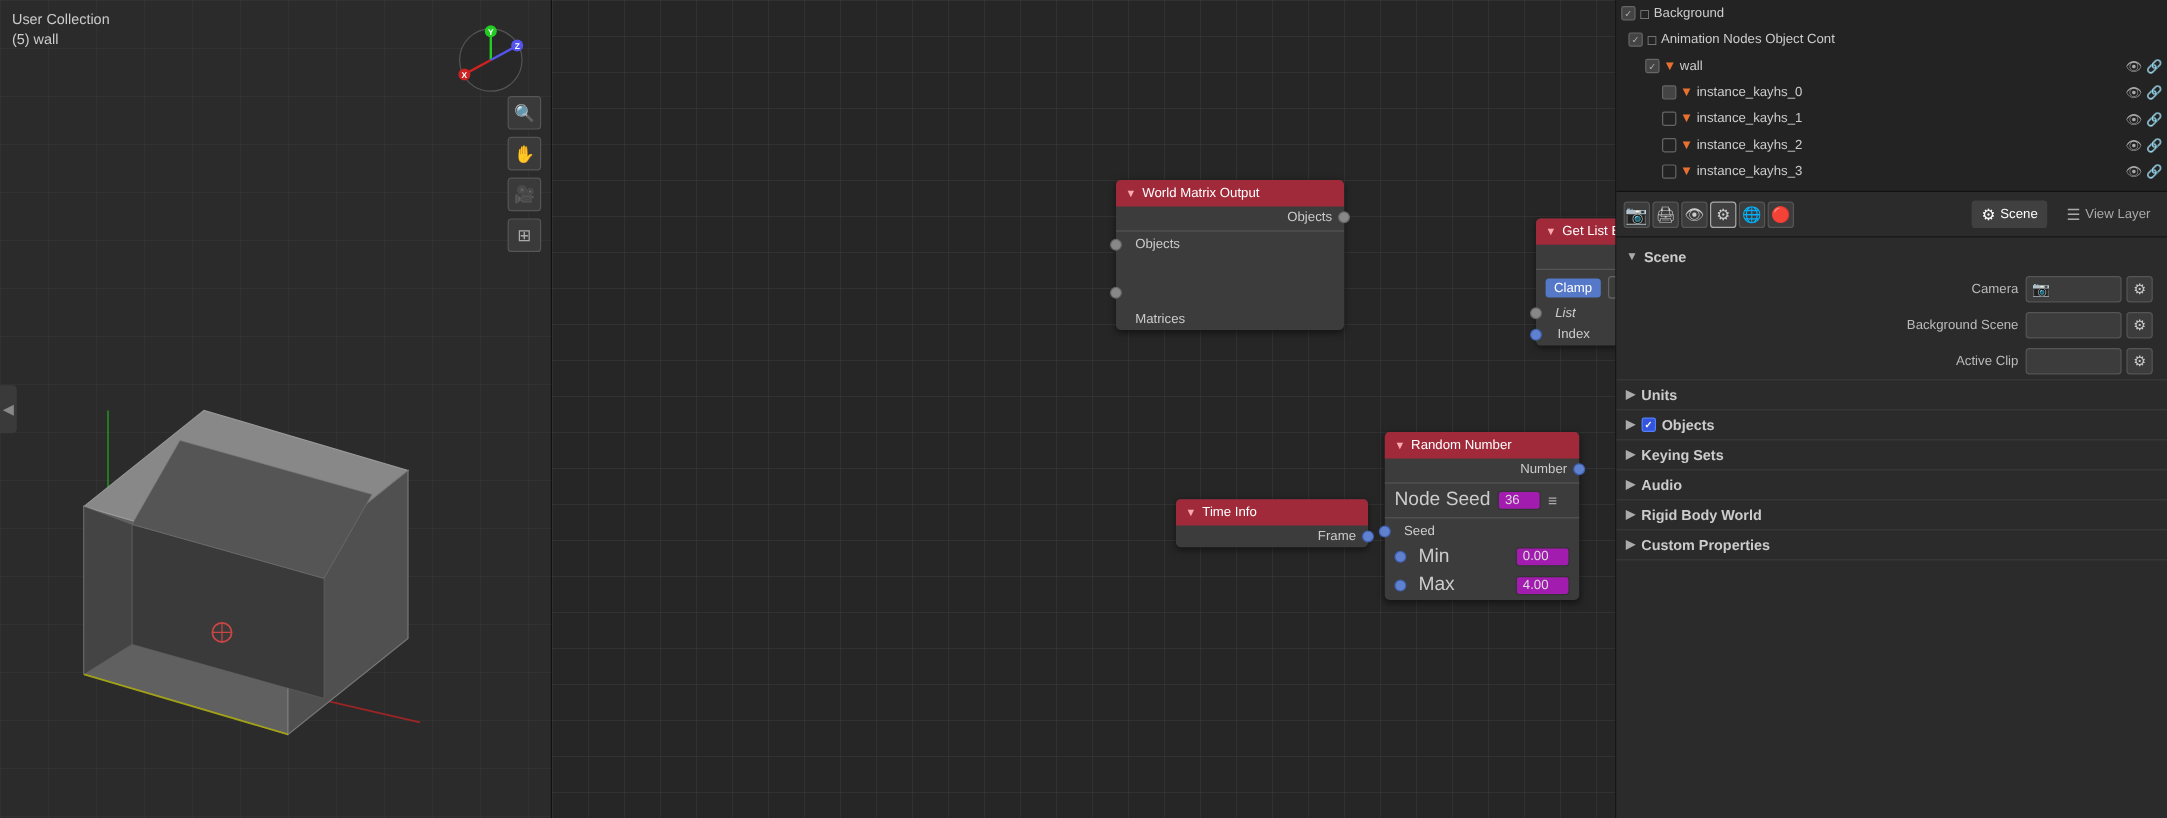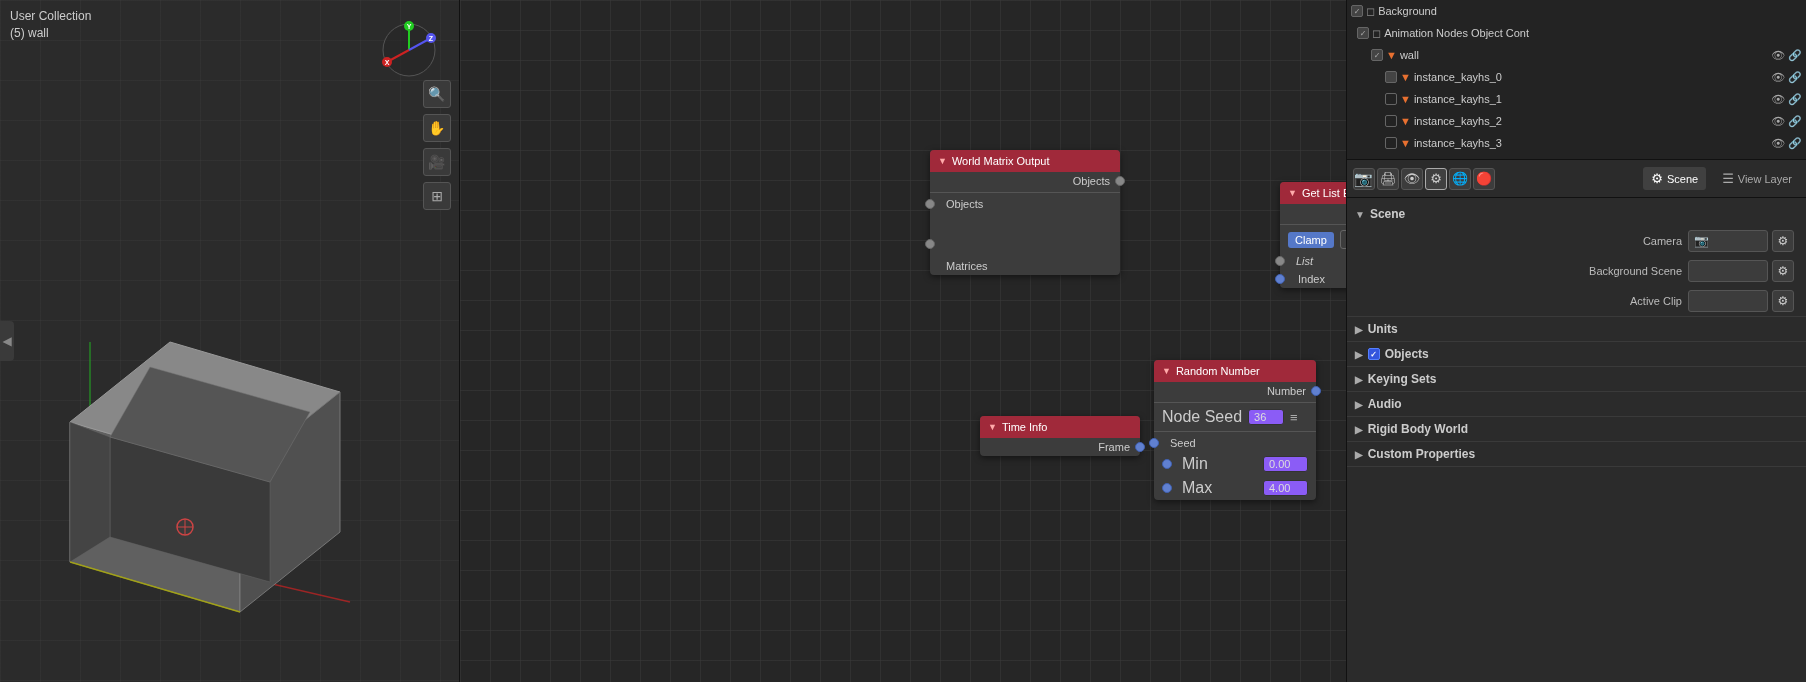--- a/index.html
+++ b/index.html
@@ -160,21 +160,21 @@
       padding: 2px 7px;
       color: #fff;
       font-size: 11px;
       cursor: pointer;
     }
     .node-label {
       font-size: 16px;
       color: #ccc;
     }
     .node-num-field {
-      background: #8b5cf6;
+      background: #a21caf;
       border: 1px solid #333;
       border-radius: 3px;
       color: #ddd;
       font-size: 11px;
       padding: 1px 5px;
       width: 45px;
     }
 
     
     #wires-svg {

